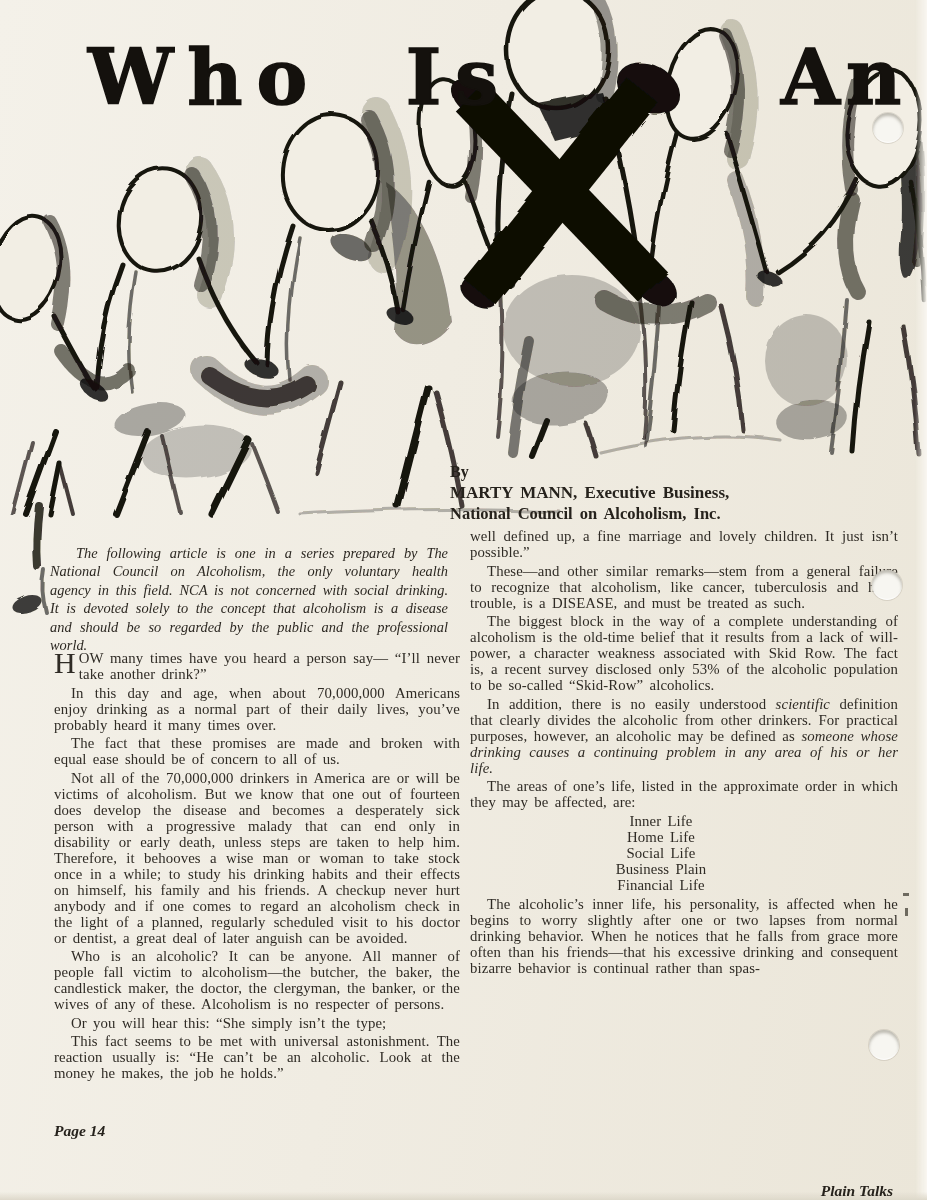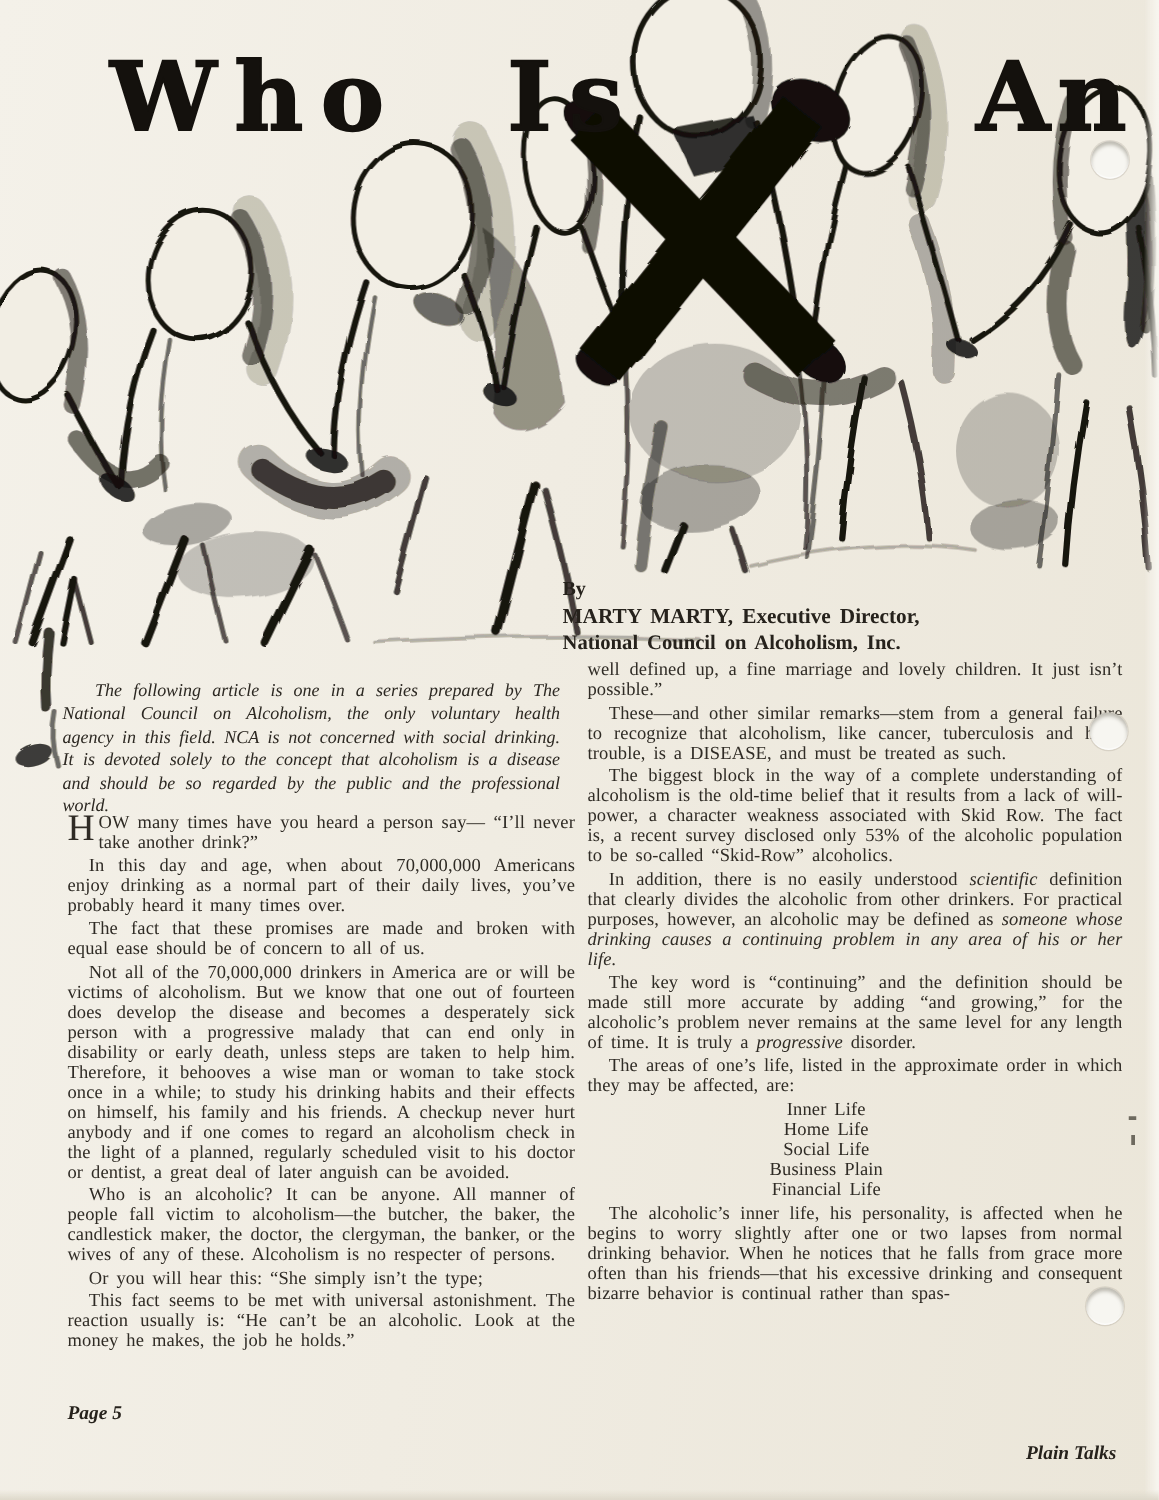--- a/index.html
+++ b/index.html
@@ -34,21 +34,21 @@
   #rightcol{left:470px;top:528px;width:428px;height:590px;overflow:hidden;}
   .col p{margin:0 0 2.5px 0;text-indent:17px;}
   .col p.noind{text-indent:0;}
   .dropcap{float:left;font-size:30px;line-height:26px;padding-right:3px;}
   .lifelist{margin:3px 46px 3px 0;text-align:center;text-indent:0;line-height:16px;}
   .lifelist div{text-indent:0;}
 
   .footer{position:absolute;font-weight:bold;font-style:italic;font-size:15.5px;
         color:#26221c;z-index:3;}
   #footer-left{left:54px;top:1122px;}
-  #footer-right{right:34px;top:1154px;font-style:italic;}
+  #footer-right{right:34px;top:1182px;font-style:italic;}
 
   .hole{position:absolute;width:30px;height:30px;border-radius:50%;z-index:6;
         background:#f7f6f1;
         box-shadow:inset 0 3px 3px rgba(100,95,80,.38),inset 0 -1px 1px rgba(255,255,255,.85),0 0 0 1px rgba(140,134,118,.22);}
   #hole1{left:873px;top:113px;}
   #hole2{left:872px;top:570px;}
   #hole3{left:869px;top:1030px;}
   .stray{position:absolute;background:#6e6a5f;z-index:3;}
   #stray1{left:903px;top:893px;width:6px;height:3px;}
   #stray2{left:905px;top:908px;width:3px;height:8px;}
@@ -172,54 +172,53 @@
         <path d="M 642 90 L 480 292" stroke="#0b0906" stroke-width="42" fill="none"></path>
       </g>
     </g>
   </svg>
 
   <div class="title" id="title1">Who Is</div>
   <div class="title" id="title2">An</div>
 
   <div class="byline">
     <div class="by">By</div>
-    <div class="l1">MARTY MARTY, Executive Director,</div>
+    <div class="l1">MARTY MANN, Executive Business,</div>
     <div class="l2">National Council on Alcoholism, Inc.</div>
   </div>
 
   <div class="intro">The following article is one in a series prepared by The National Council on Alcoholism, the only voluntary health agency in this field. NCA is not concerned with social drinking. It is devoted solely to the concept that alcoholism is a disease and should be so regarded by the public and the professional world.</div>
 
   <div class="col" id="leftcol">
     <p class="noind"><span class="dropcap">H</span><span>OW many times have you heard a person say— “I’ll never take another drink?”</span></p>
     <p>In this day and age, when about 70,000,000 Americans enjoy drinking as a normal part of their daily lives, you’ve probably heard it many times over.</p>
     <p>The fact that these promises are made and broken with equal ease should be of concern to all of us.</p>
     <p>Not all of the 70,000,000 drinkers in America are or will be victims of alcoholism.  But we know that one out of fourteen does develop the disease and becomes a desperately sick person with a progressive malady that can end only in disability or early death, unless steps are taken to help him.  Therefore, it behooves a wise man or woman to take stock once in a while; to study his drinking habits and their effects on himself, his family and his friends.  A checkup never hurt anybody and if one comes to regard an alcoholism check in the light of a planned, regularly scheduled visit to his doctor or dentist, a great deal of later anguish can be avoided.</p>
     <p>Who is an alcoholic?  It can be anyone.  All manner of people fall victim to alcoholism—the butcher, the baker, the candlestick maker, the doctor, the clergyman, the banker, or the wives of any of these.  Alcoholism is no respecter of persons.</p>
     <p>Or you will hear this: “She simply isn’t the type;</p>
     <p>This fact seems to be met with universal astonishment.  The reaction usually is: “He can’t be an alcoholic. Look at the money he makes, the job he holds.”</p>
   </div>
 
   <div class="col" id="rightcol">
     <p class="noind">well defined up, a fine marriage and lovely children. It just isn’t possible.”</p>
     <p>These—and other similar remarks—stem from a general failure to recognize that alcoholism, like cancer, tuberculosis and heart trouble, is a DISEASE, and must be treated as such.</p>
     <p>The biggest block in the way of a complete understanding of alcoholism is the old-time belief that it results from a lack of will-power, a character weakness associated with Skid Row.  The fact is, a recent survey disclosed only 53% of the alcoholic population to be so-called “Skid-Row” alcoholics.</p>
     <p>In addition, there is no easily understood <i>scientific</i> definition that clearly divides the alcoholic from other drinkers.  For practical purposes, however, an alcoholic may be defined as <i>someone whose drinking causes a continuing problem in any area of his or her life.</i></p>
-    <p>The key word is “continuing” and the definition should be made still more accurate by adding “and growing,” for the alcoholic’s problem never remains at the same level for any length of time.  It is truly a <i>progressive</i> disorder.</p>
     <p>The areas of one’s life, listed in the approximate order in which they may be affected, are:</p>
     <div class="lifelist">
       <div>Inner Life</div>
       <div>Home Life</div>
       <div>Social Life</div>
       <div>Business Plain</div>
       <div>Financial Life</div>
     </div>
     <p>The alcoholic’s inner life, his personality, is affected when he begins to worry slightly after one or two lapses from normal drinking behavior.  When he notices that he falls from grace more often than his friends—that his excessive drinking and consequent bizarre behavior is continual rather than spas-</p>
   </div>
 
-  <div class="footer" id="footer-left">Page 5</div>
+  <div class="footer" id="footer-left">Page 14</div>
   <div class="footer" id="footer-right">Plain Talks</div>
 
   <div class="hole" id="hole1"></div>
   <div class="hole" id="hole2"></div>
   <div class="hole" id="hole3"></div>
   <div class="stray" id="stray1"></div>
   <div class="stray" id="stray2"></div>
   <div class="edge-r"></div>
   <div class="edge-b"></div>
 </div>

